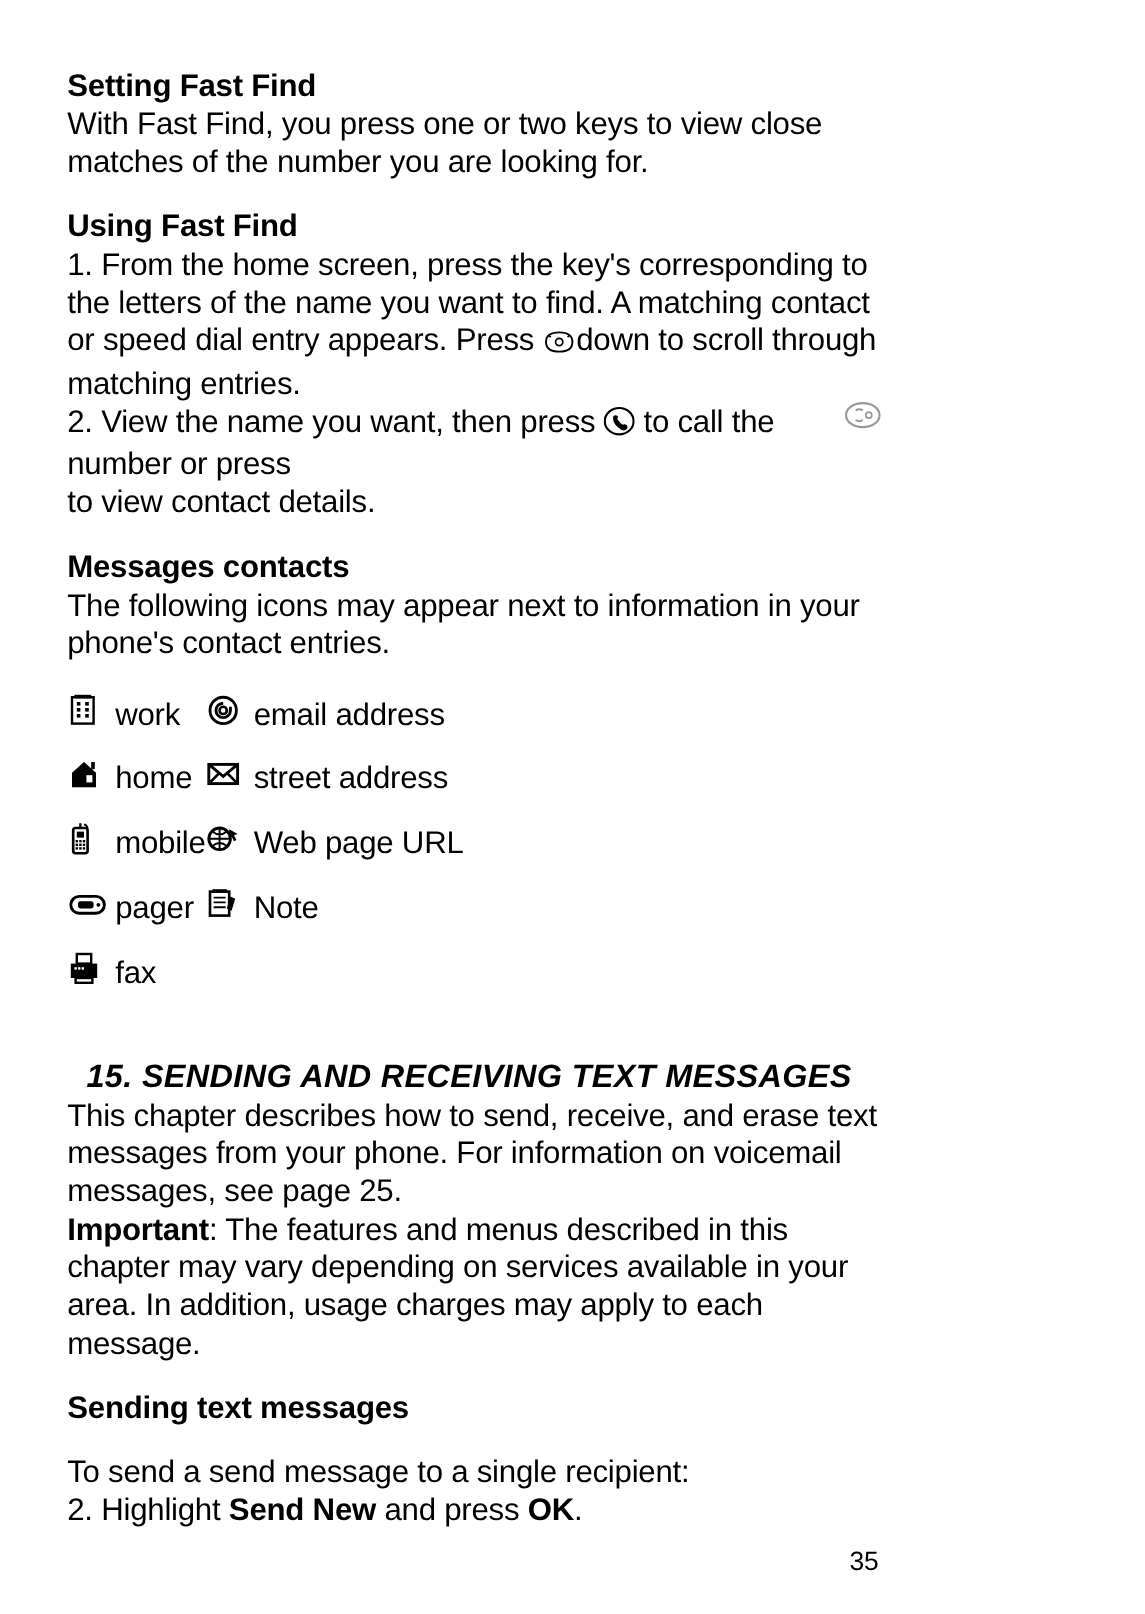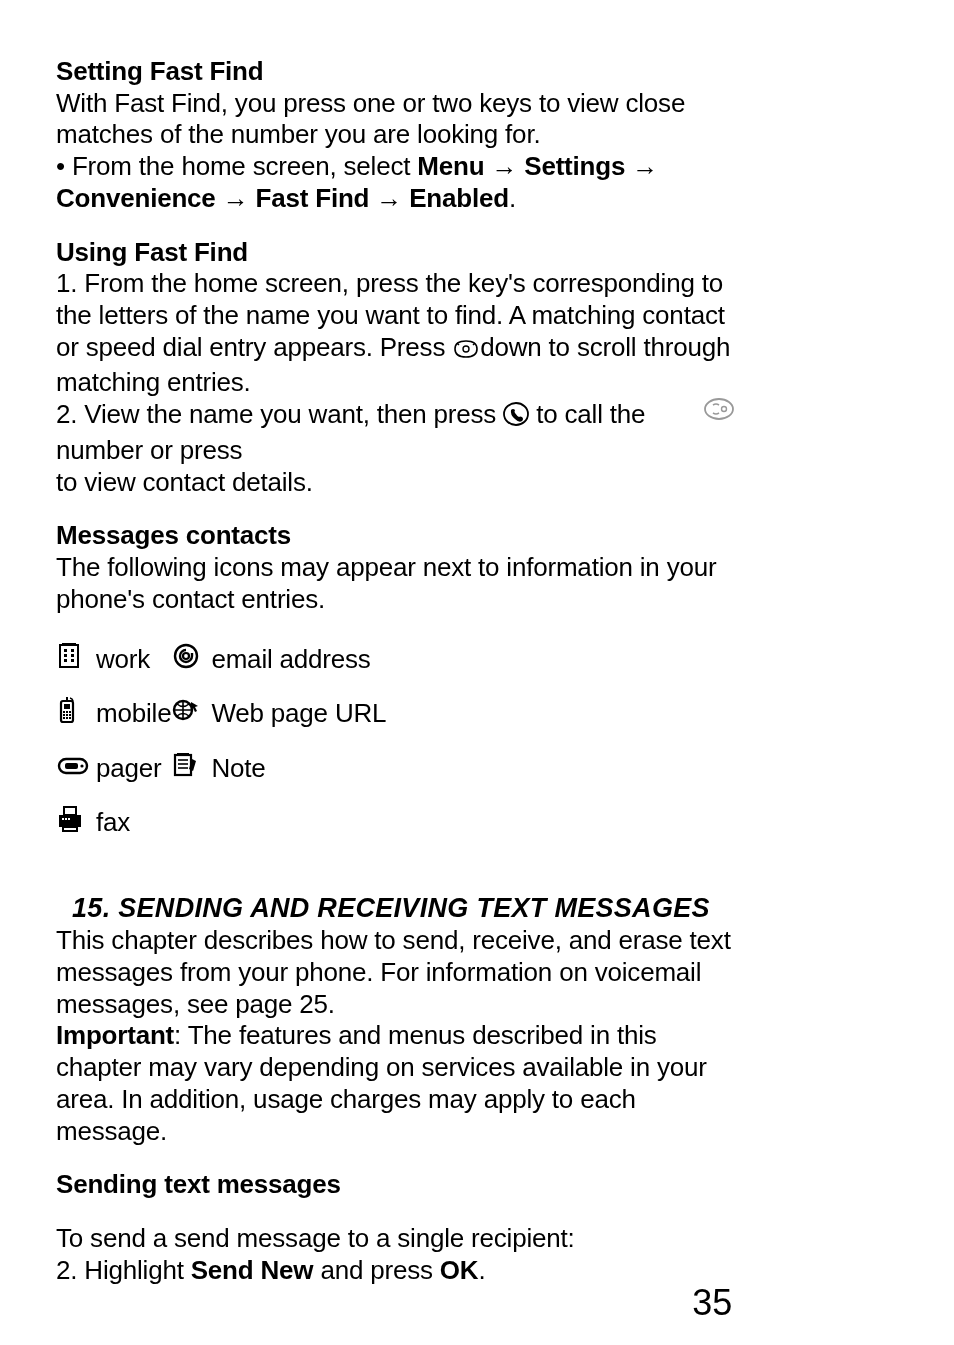--- a/index.html
+++ b/index.html
@@ -38,43 +38,32 @@
     border-collapse: separate;
     border-spacing: 0 18px;
   }
   .tbl td { vertical-align: middle; padding: 0; }
   .ic-cell { width: 40px; text-align: left; }
   .lbl-cell { padding-left: 14px; padding-right: 40px; }
   .lbl-cell2 { padding-left: 18px; }
   .pagenum {
     position: absolute;
     right: 56px;
-    bottom: 20px;
-    font-size: 36px;
+    bottom: 30px;
+    font-size: 22px;
   }
   svg { display: inline-block; }
 </style>
 </head>
 <body>
 
 <div class="page">
 
   <div class="bold">Setting Fast Find</div>
   <div class="para">With Fast Find, you press one or two keys to view close matches of the number you are looking for.</div>
-  <div class="para">
-    <span>• From the home screen, select </span><span class="bold">Menu</span>
-    <span class="arrow">→</span>
-    <span class="bold">Settings</span>
-    <span class="arrow">→</span>
-    <span class="bold">Convenience</span>
-    <span class="arrow">→</span>
-    <span class="bold">Fast Find</span>
-    <span class="arrow">→</span>
-    <span class="bold">Enabled</span><span>.</span>
-  </div>
 
   <div class="gap-m"></div>
 
   <div class="bold">Using Fast Find</div>
 
   <div class="para">
     <span>1. From the home screen, press the key's corresponding to the letters of the name you want to find. A matching contact or speed dial entry appears. Press </span>
     <span class="inline-icon">
       <svg width="28" height="22" viewBox="0 0 28 22">
         <path d="M3 11 Q3 3 14 3 Q25 3 25 11 Q25 19 14 19 Q3 19 3 11 Z" fill="none" stroke="#000" stroke-width="1.6"></path>
@@ -137,20 +126,42 @@
             <path d="M15 8 a6 6 0 1 0 6 6 v-3" fill="none" stroke="#000" stroke-width="2.4"></path>
             <circle cx="15" cy="14" r="3" fill="none" stroke="#000" stroke-width="2.2"></circle>
           </svg>
         </span>
       </td>
       <td class="lbl-cell2"><span>email address</span></td>
     </tr>
     <tr>
       <td class="ic-cell">
         <span>
+          <svg width="30" height="26" viewBox="0 0 30 26">
+            <path d="M4 12 L14 3 L24 12 V24 H4 Z" fill="#000"></path>
+            <rect x="16" y="14" width="5" height="6" fill="#fff"></rect>
+            <rect x="20" y="3" width="3" height="6" fill="#000"></rect>
+          </svg>
+        </span>
+      </td>
+      <td class="lbl-cell"><span>home</span></td>
+      <td class="ic-cell">
+        <span>
+          <svg width="30" height="24" viewBox="0 0 30 24">
+            <rect x="3" y="4" width="24" height="16" fill="none" stroke="#000" stroke-width="2.4"></rect>
+            <path d="M3 4 L15 14 L27 4" fill="none" stroke="#000" stroke-width="2.4"></path>
+            <path d="M3 20 L12 11 M27 20 L18 11" stroke="#000" stroke-width="2.2"></path>
+          </svg>
+        </span>
+      </td>
+      <td class="lbl-cell2"><span>street address</span></td>
+    </tr>
+    <tr>
+      <td class="ic-cell">
+        <span>
           <svg width="22" height="30" viewBox="0 0 22 30">
             <rect x="5" y="6" width="12" height="21" rx="2" fill="none" stroke="#000" stroke-width="2.2"></rect>
             <rect x="8" y="9" width="6" height="5" fill="#000"></rect>
             <g fill="#000">
                   <rect x="7" y="16" width="2" height="2"></rect>
                   <rect x="10" y="16" width="2" height="2"></rect>
                   <rect x="13" y="16" width="2" height="2"></rect>
                   <rect x="7" y="19" width="2" height="2"></rect>
                   <rect x="10" y="19" width="2" height="2"></rect>
                   <rect x="13" y="19" width="2" height="2"></rect>

